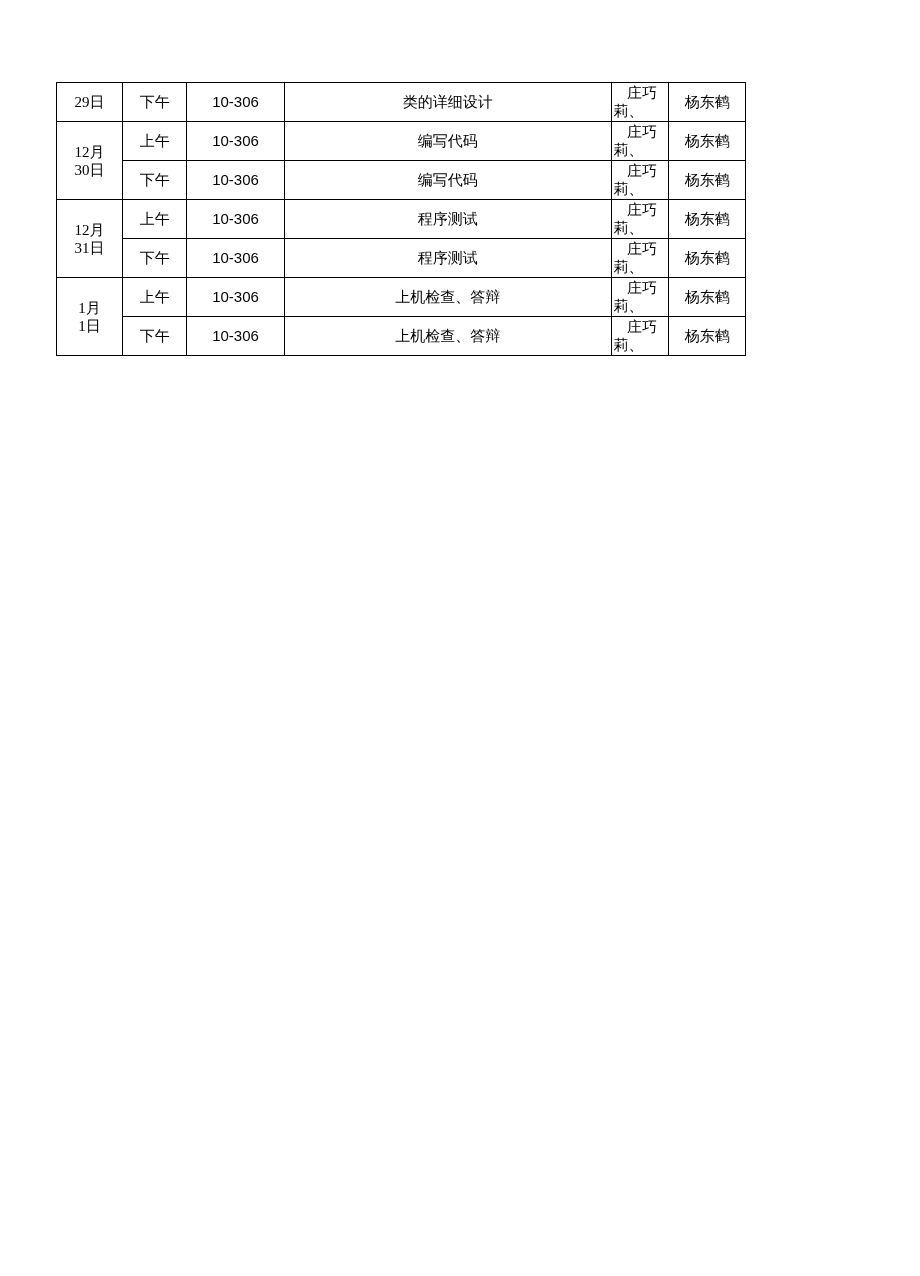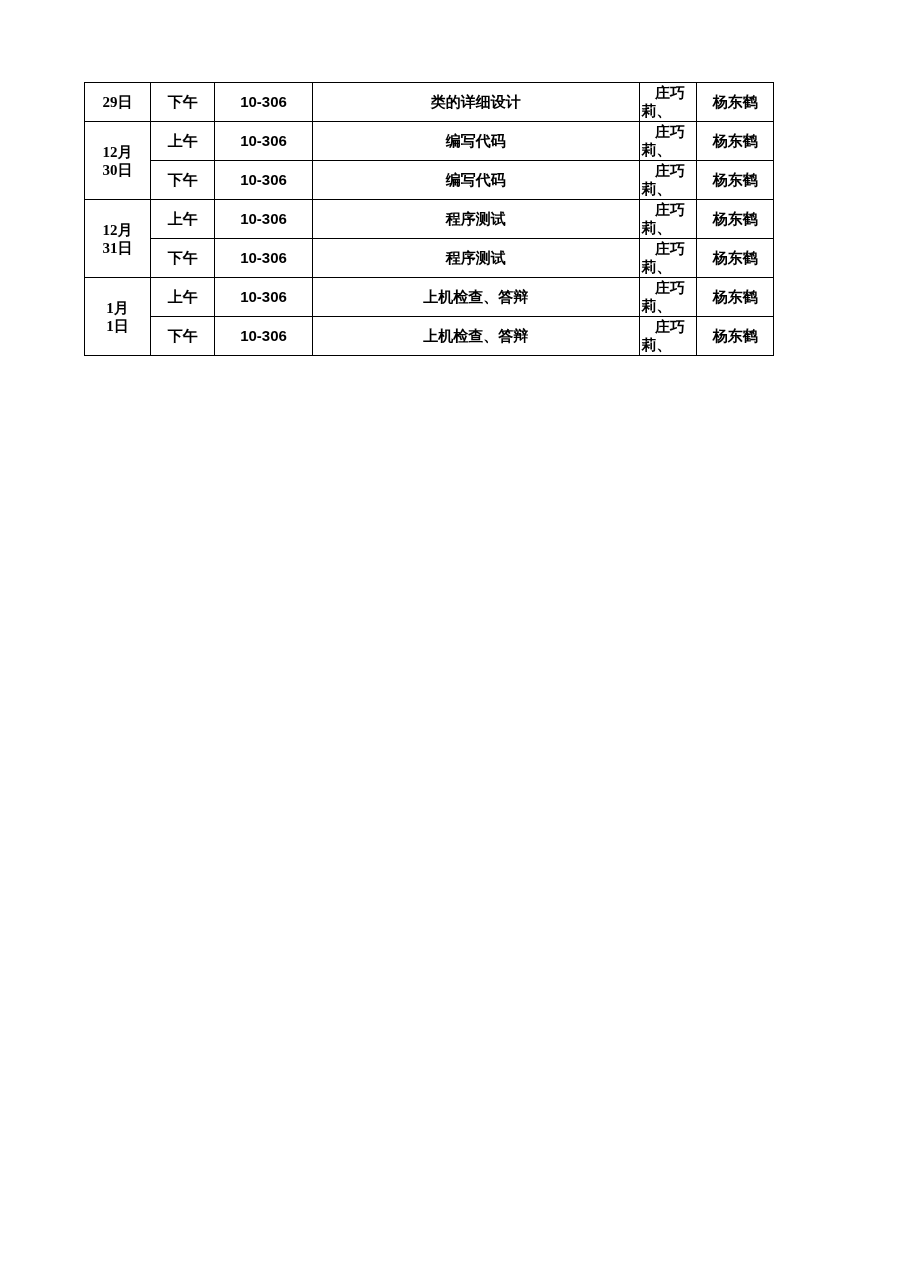--- a/index.html
+++ b/index.html
@@ -7,22 +7,21 @@
     padding: 0;
     background: #fff;
     width: 920px;
     height: 1276px;
     font-family: "SimSun", "宋体", serif;
     font-size: 15px;
     color: #000;
   }
   .page {
     padding-top: 82px;
-    padding-left: 84px;
-    font-weight: bold;
+    padding-left: 56px;
   }
   table {
     border-collapse: collapse;
     width: 690px;
     table-layout: fixed;
   }
   td {
     border: 1px solid #000;
     vertical-align: middle;
     text-align: center;

